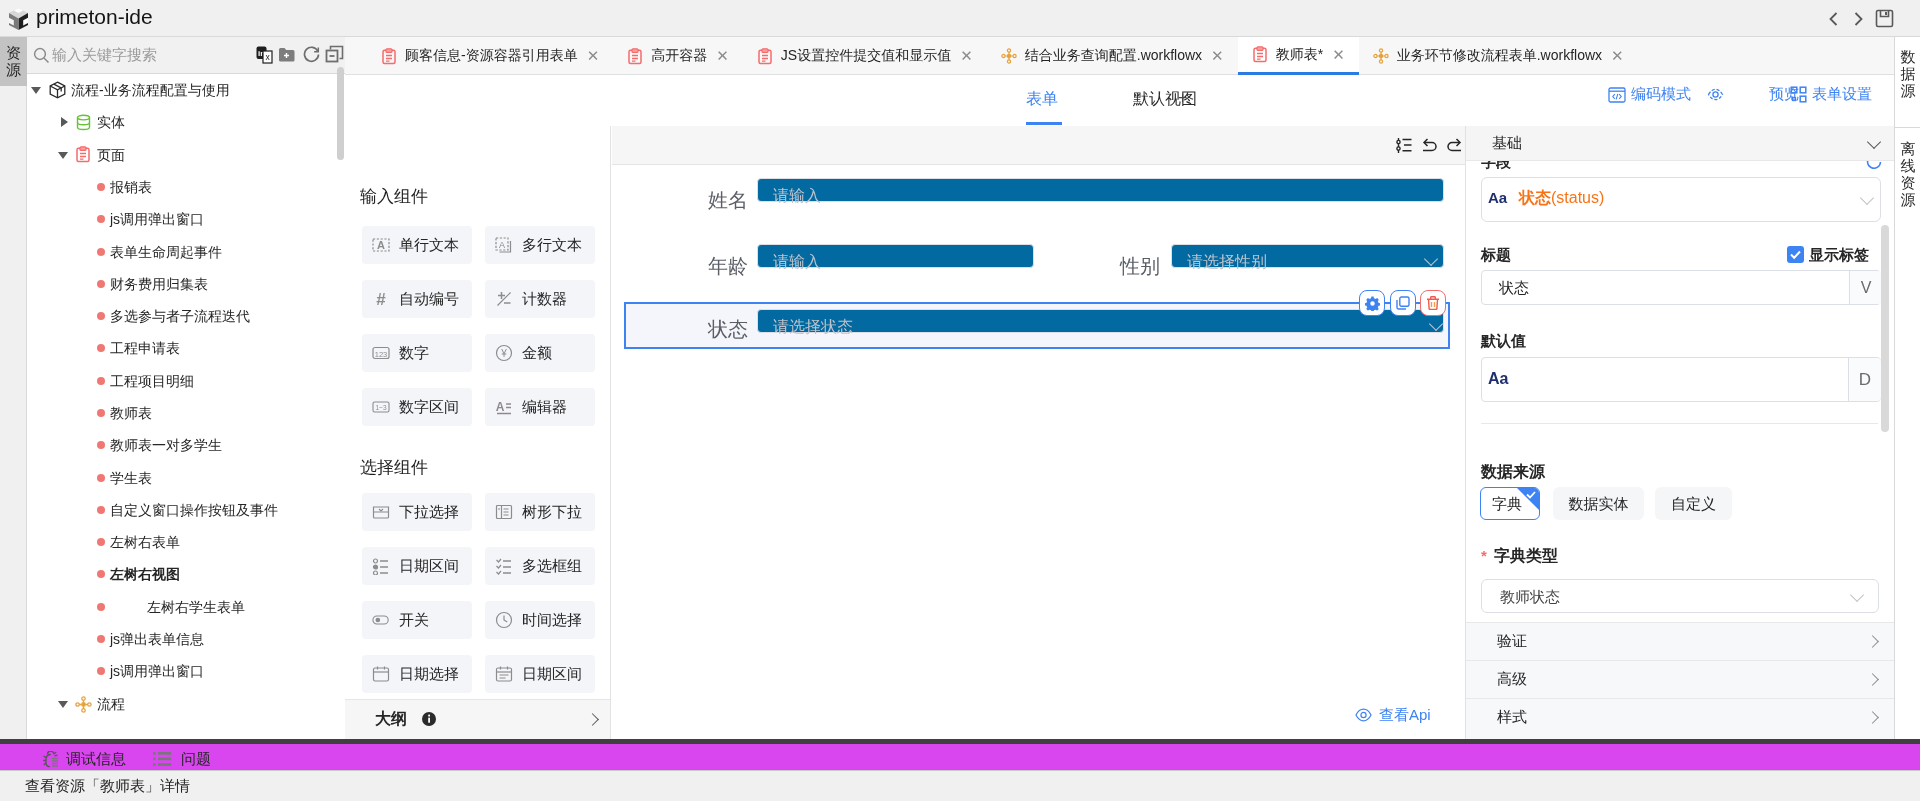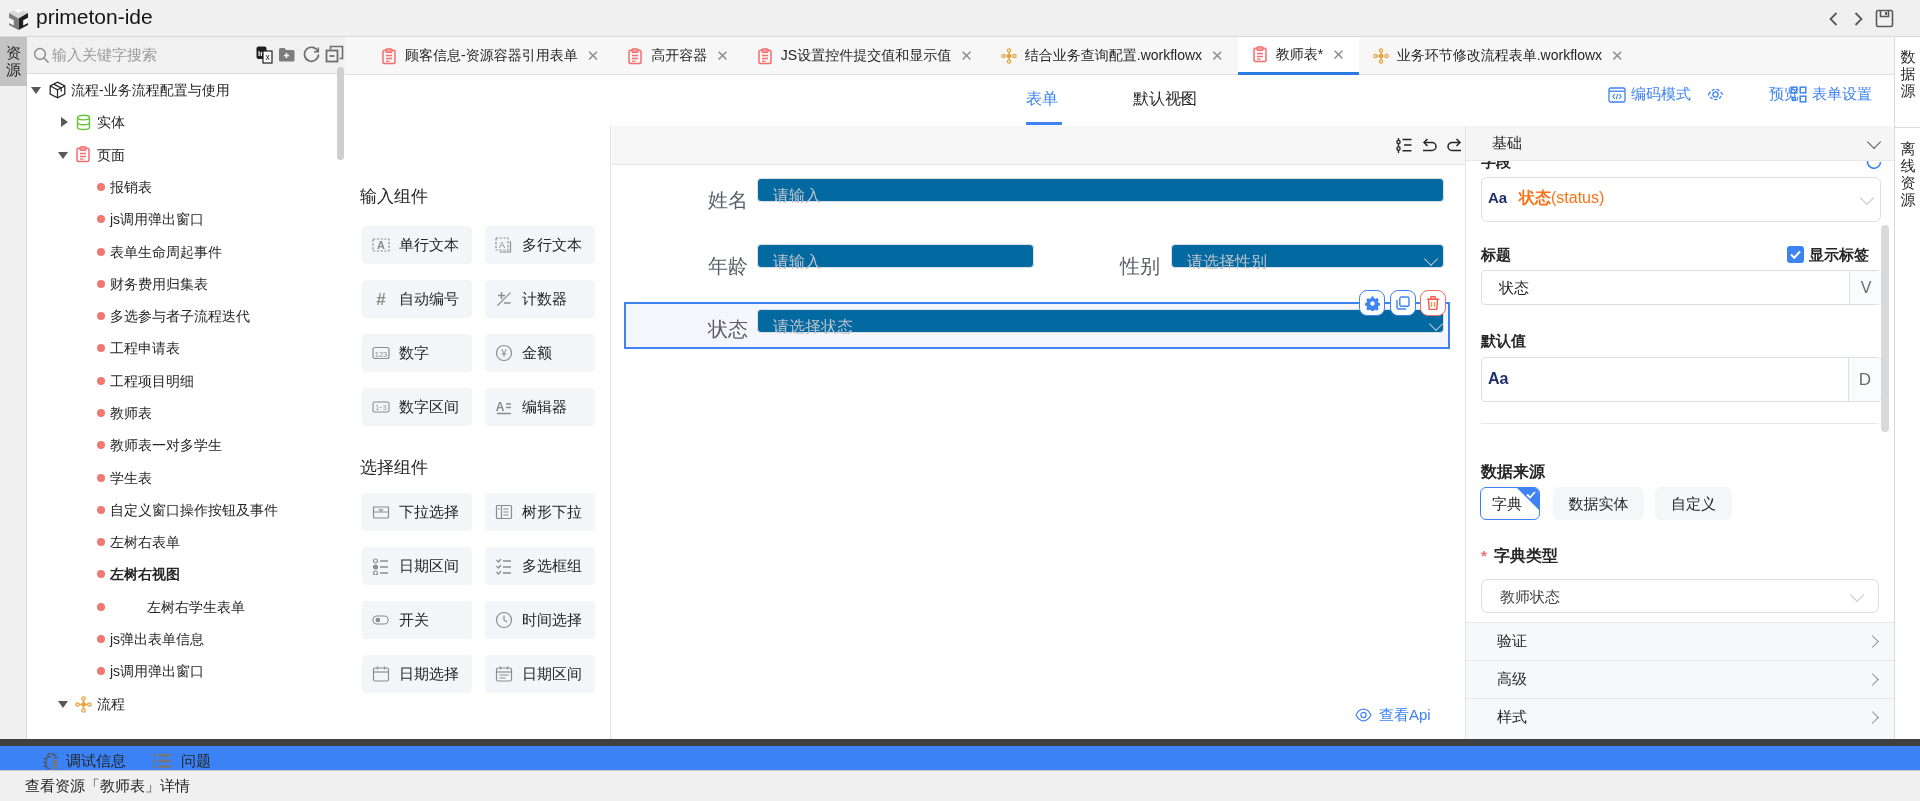--- a/index.html
+++ b/index.html
@@ -68,21 +68,21 @@
   .pinput { position:absolute; left:15px; width:400px; border:1px solid #dcdfe6; border-radius:4px; background:#fff; }
   .collrow { position:absolute; left:0; width:428px; height:38px; background:#f7f8fa; border-top:1px solid #e8e8e8; font-size:15px; }
   .collrow .ct { position:absolute; left:31px; top:9px; }
   .arr { position:absolute; width:9px; height:9px; border-right:1.5px solid #8c8c8c; border-top:1.5px solid #8c8c8c; transform:rotate(45deg); }
 
   
   #rightstrip { left:1894px; top:37px; width:26px; height:703px; background:#fff; border-left:1px solid #d9d9d9; }
   .vtxt { position:absolute; left:0; width:26px; text-align:center; font-size:15px; line-height:17px; color:#2b2b2b; }
 
   
-  #bottombar { left:0; top:739px; width:1920px; height:31px; background:#3b82f6; border-top:7px solid #404040; font-size:15px; }
+  #bottombar { left:0; top:739px; width:1920px; height:31px; background:#d946ef; border-top:5px solid #404040; font-size:15px; }
   #statusbar { left:0; top:770px; width:1920px; height:31px; background:#f0f0f0; border-top:1px solid #c9c9c9; font-size:15px; }
 </style>
 </head>
 <body>
 
 <div id="titlebar" class="abs">
   <div class="logo abs">
       <svg width="23" height="24" viewBox="0 0 23 24">
     <polygon points="11.5,1 21,6 21,18 11.5,23 2,18 2,6" fill="#ececec"></polygon>
     <polygon points="11.5,1 21,6 11.5,11.5 2,6" fill="#d7d7d7"></polygon>
@@ -524,20 +524,31 @@
           <svg width="18" height="18" viewBox="0 0 18 18" fill="none" stroke="#8c8c8c" stroke-width="1.2">
             <rect x="1.5" y="3" width="15" height="13" rx="1.5"></rect>
             <path d="M1.5 7 h15"></path>
             <path d="M5.5 1.5 v3 M12.5 1.5 v3"></path>
             <path d="M4.5 10 h9 M4.5 13 h6" stroke-width="1.1"></path>
           </svg>
         </span>
         <span>日期区间</span>
       </div>
     </div>
+  <div id="palfoot" class="abs">
+    <div class="abs" style="left:30px; top:9px; font-size:16px; font-weight:bold;">大纲</div>
+    <div class="abs" style="left:76px; top:11px;">
+        <svg width="16" height="16" viewBox="0 0 16 16">
+          <circle cx="8" cy="8" r="7" fill="#2b2b2b"></circle>
+          <rect x="7.2" y="6.7" width="1.8" height="5" fill="#fff"></rect>
+          <rect x="7.2" y="3.6" width="1.8" height="1.9" fill="#fff"></rect>
+        </svg>
+      </div>
+    <div class="arr" style="left:243px; top:15px; transform:rotate(45deg); border-color:#595959;"></div>
+  </div>
 </div>
 
 <div id="canvas" class="abs">
   <div id="canvashead" class="abs">
 <div class="abs" style="left:784px; top:11px;">
         <svg width="17" height="17" viewBox="0 0 17 17" fill="none" stroke="#262626" stroke-width="1.4">
           <path d="M2.5 1 v15"></path>
           <circle cx="2.5" cy="5" r="1.6" fill="#fff"></circle>
           <circle cx="2.5" cy="11.5" r="1.6" fill="#fff"></circle>
           <path d="M6.5 2.5 h9 M8 8 h7.5 M6.5 13.8 h9"></path>

